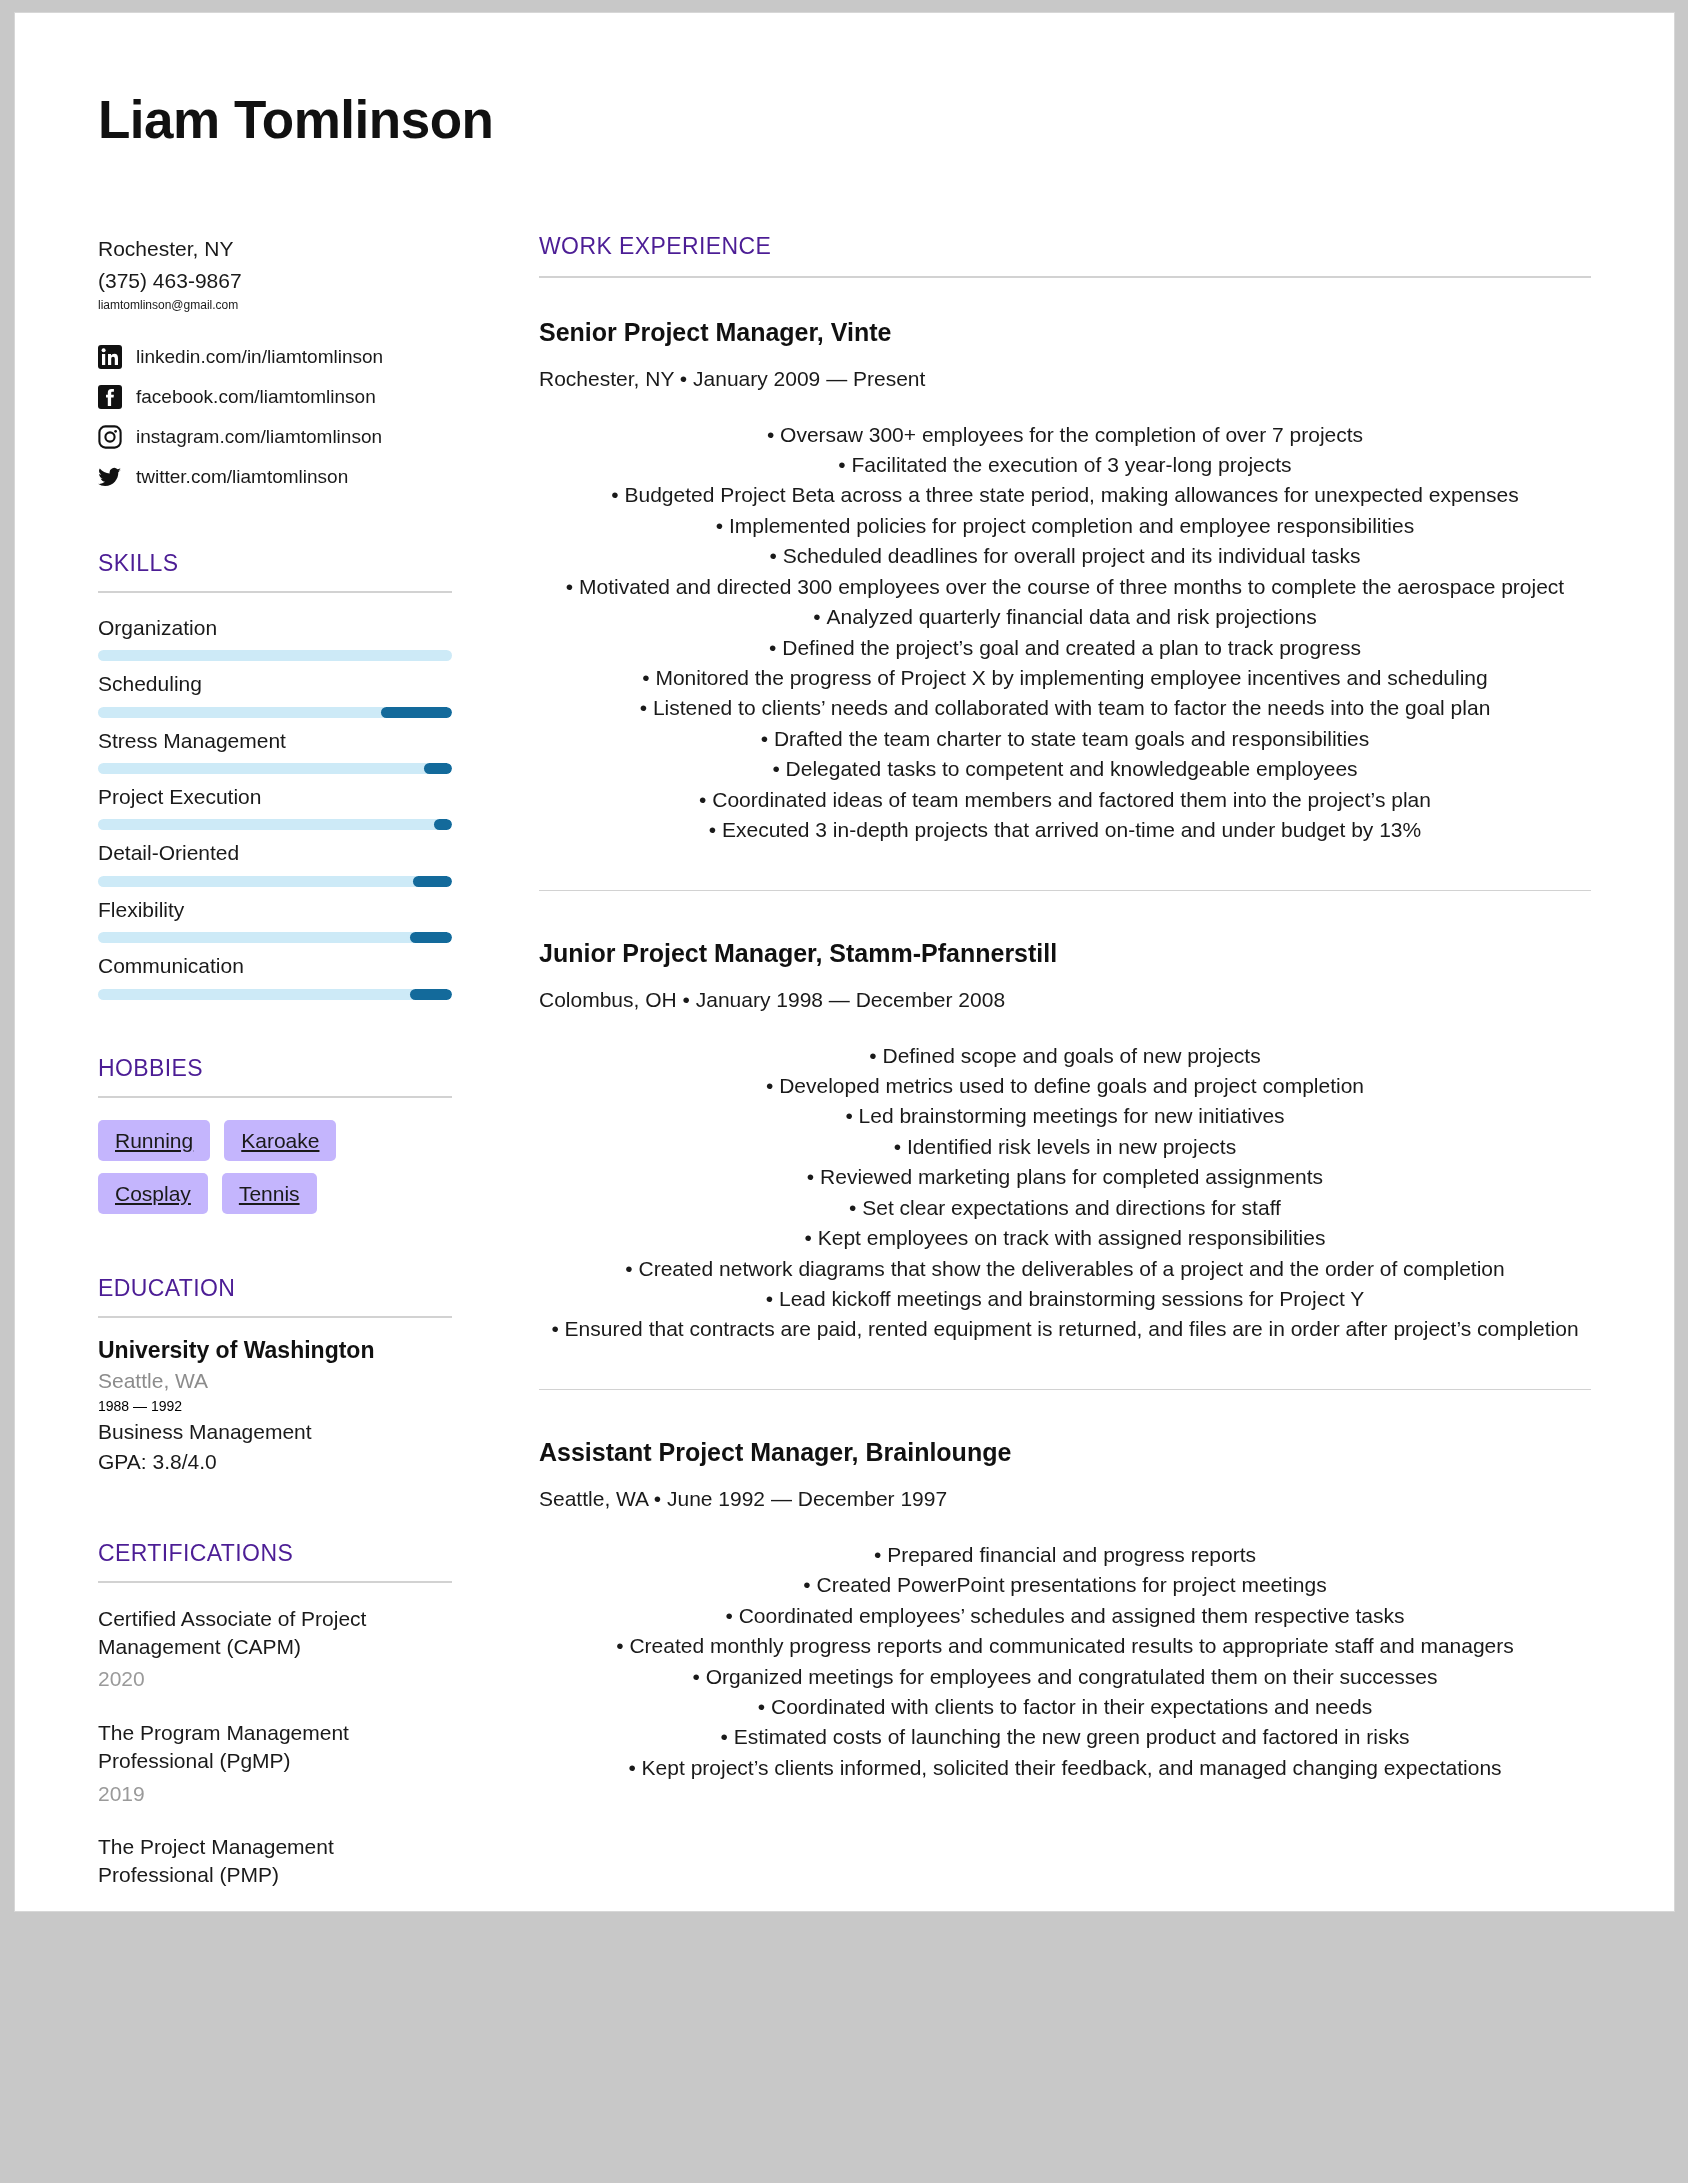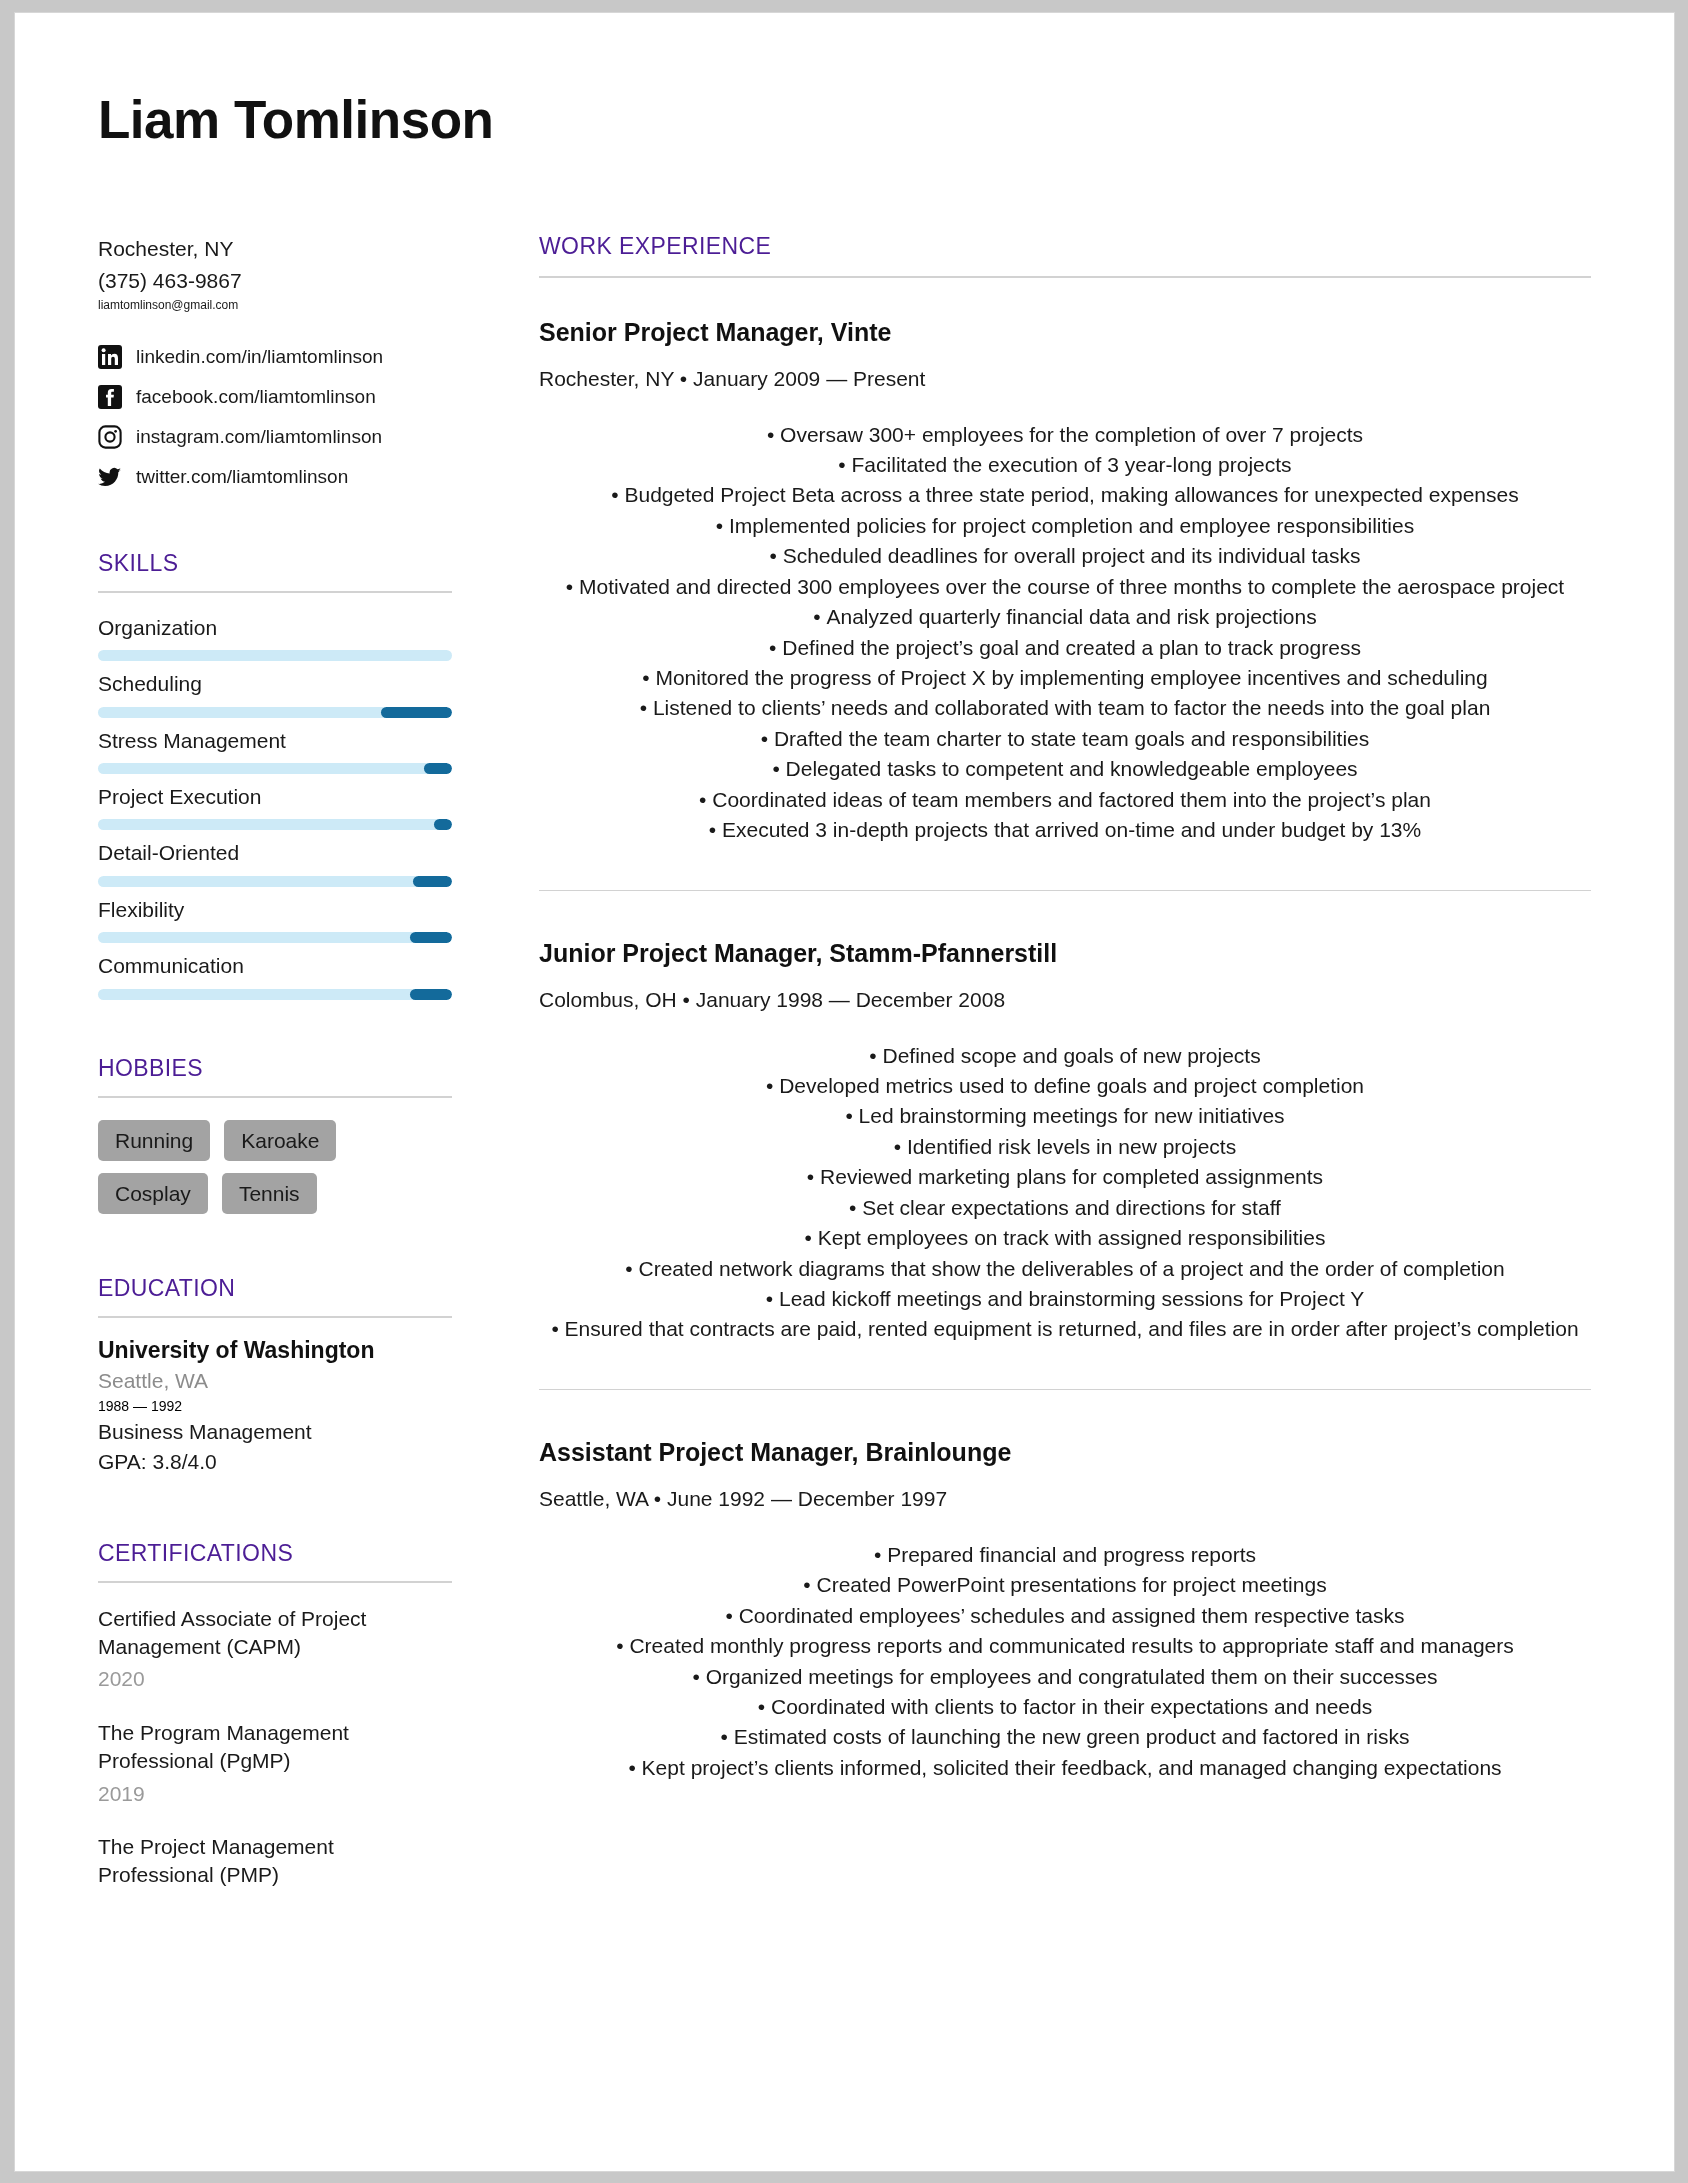--- a/index.html
+++ b/index.html
@@ -9,21 +9,21 @@
     height: 2184px;
     background: #c8c8c8;
     font-family: "Liberation Sans", sans-serif;
   }
 
   .page {
     position: absolute;
     left: 14px;
     top: 12px;
     width: 1661px;
-    height: 2160px;
+    height: 1900px;
     background: #ffffff;
     border: 1px solid #d7d7d7;
     overflow: hidden;
   }
 
   .inner {
     padding: 79px 83px 0 83px;
   }
 
   
@@ -128,26 +128,27 @@
 
   
   .hobbies {
     margin-top: 22px;
     display: flex;
     flex-wrap: wrap;
     gap: 12px 14px;
     max-width: 287px;
   }
   .hobby {
-    background: #a3a3a3;
+    background: #c4b5fd;
     border-radius: 5px;
     padding: 8px 17px;
     font-size: 21px;
     color: #1a1a1a;
     line-height: 1.2;
+    text-decoration: underline;
   }
 
   
   .edu { margin-top: 16px; }
   .edu-school {
     font-size: 23px;
     font-weight: bold;
     color: #111111;
     line-height: 1.4;
   }

